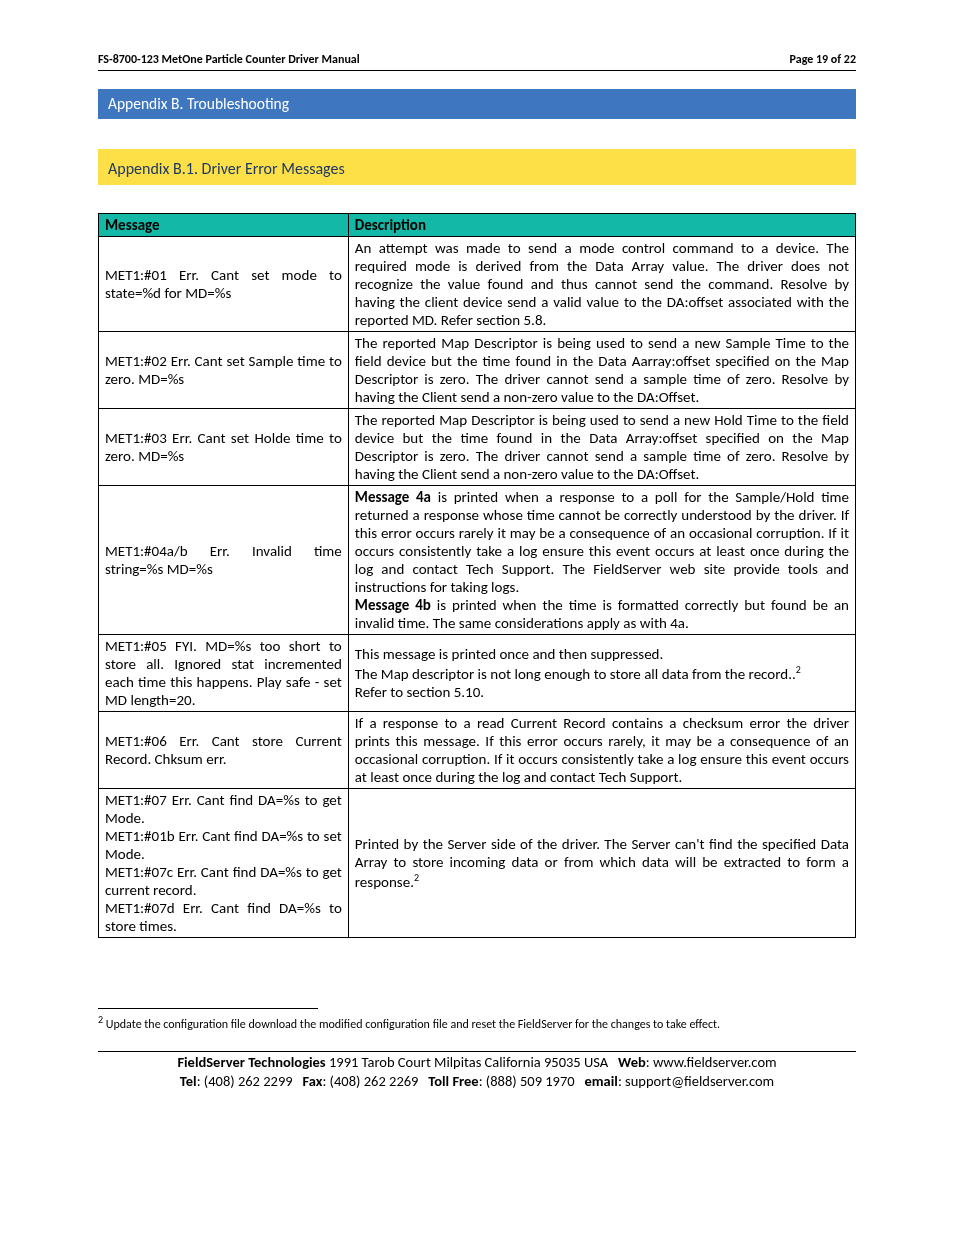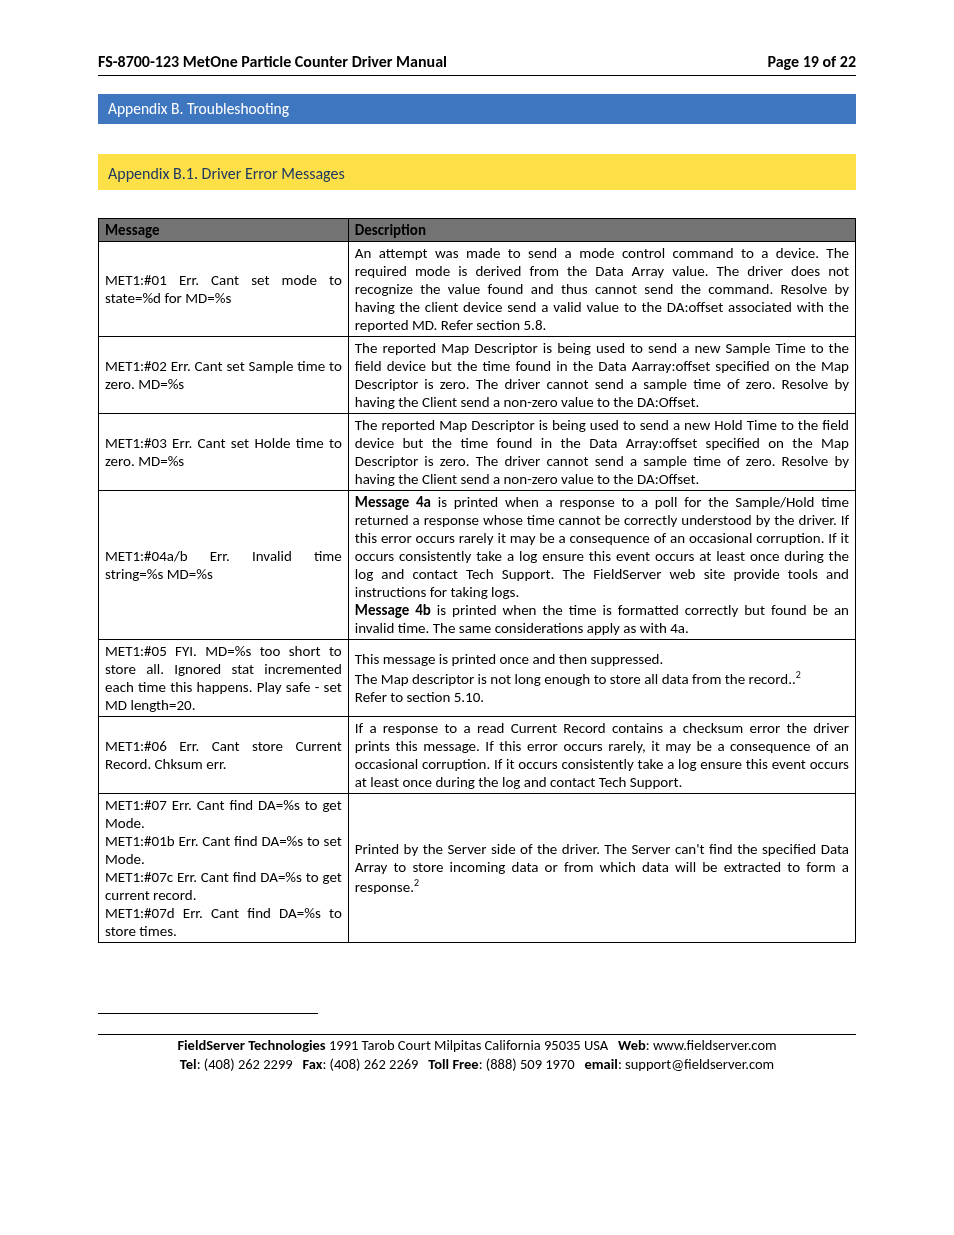--- a/index.html
+++ b/index.html
@@ -11,21 +11,21 @@
   .page {
     width: 954px;
     margin: 0 auto;
     padding: 52px 98px 40px 98px;
     box-sizing: border-box;
   }
   .header {
     display: flex;
     justify-content: space-between;
     font-weight: bold;
-    font-size: 16px;
+    font-size: 12px;
     padding-bottom: 4px;
     border-bottom: 1px solid #000;
     margin-bottom: 18px;
   }
   .section-title-bar {
     background: #3e76c0;
     color: #fff;
     font-size: 15.5px;
     padding: 5px 16px 6px 10px;
     margin-bottom: 30px;
@@ -43,21 +43,21 @@
     font-size: 15px;
   }
   table.errors th,
   table.errors td {
     border: 1px solid #000;
     padding: 2px 6px;
     vertical-align: middle;
     text-align: left;
   }
   table.errors th {
-    background: #737373;
+    background: #14b8a6;
     font-weight: bold;
   }
   table.errors td.msg-col {
     width: 33%;
     text-align: justify;
   }
   table.errors td.desc-col {
     text-align: justify;
   }
   .msg-line { display: block; }
@@ -132,19 +132,22 @@
             <span class="msg-line">MET1:#01b Err. Cant find DA=%s to set Mode.</span>
             <span class="msg-line">MET1:#07c Err. Cant find DA=%s to get current record.</span>
             <span class="msg-line">MET1:#07d Err. Cant find DA=%s to store times.</span>
           </td>
           <td class="desc-col">Printed by the Server side of the driver. The Server can't find the specified Data Array to store incoming data or from which data will be extracted to form a response.<span class="sup2">2</span></td>
         </tr>
       </tbody>
   </table>
 
   <hr class="footnote-rule">
+  <div class="footnote">
+    <sup>2</sup><span> Update the configuration file download the modified configuration file and reset the FieldServer for the changes to take effect.</span>
+  </div>
 
   <div class="footer-line">
     <div class="row"><b>FieldServer Technologies</b> 1991 Tarob Court Milpitas California 95035 USA&nbsp;&nbsp;&nbsp;<b>Web</b>: www.fieldserver.com</div>
     <div class="row"><b>Tel</b>: (408) 262 2299&nbsp;&nbsp;&nbsp;<b>Fax</b>: (408) 262 2269&nbsp;&nbsp;&nbsp;<b>Toll Free</b>: (888) 509 1970&nbsp;&nbsp;&nbsp;<b>email</b>: support@fieldserver.com</div>
   </div>
 
 </div>
 
 </body></html>

